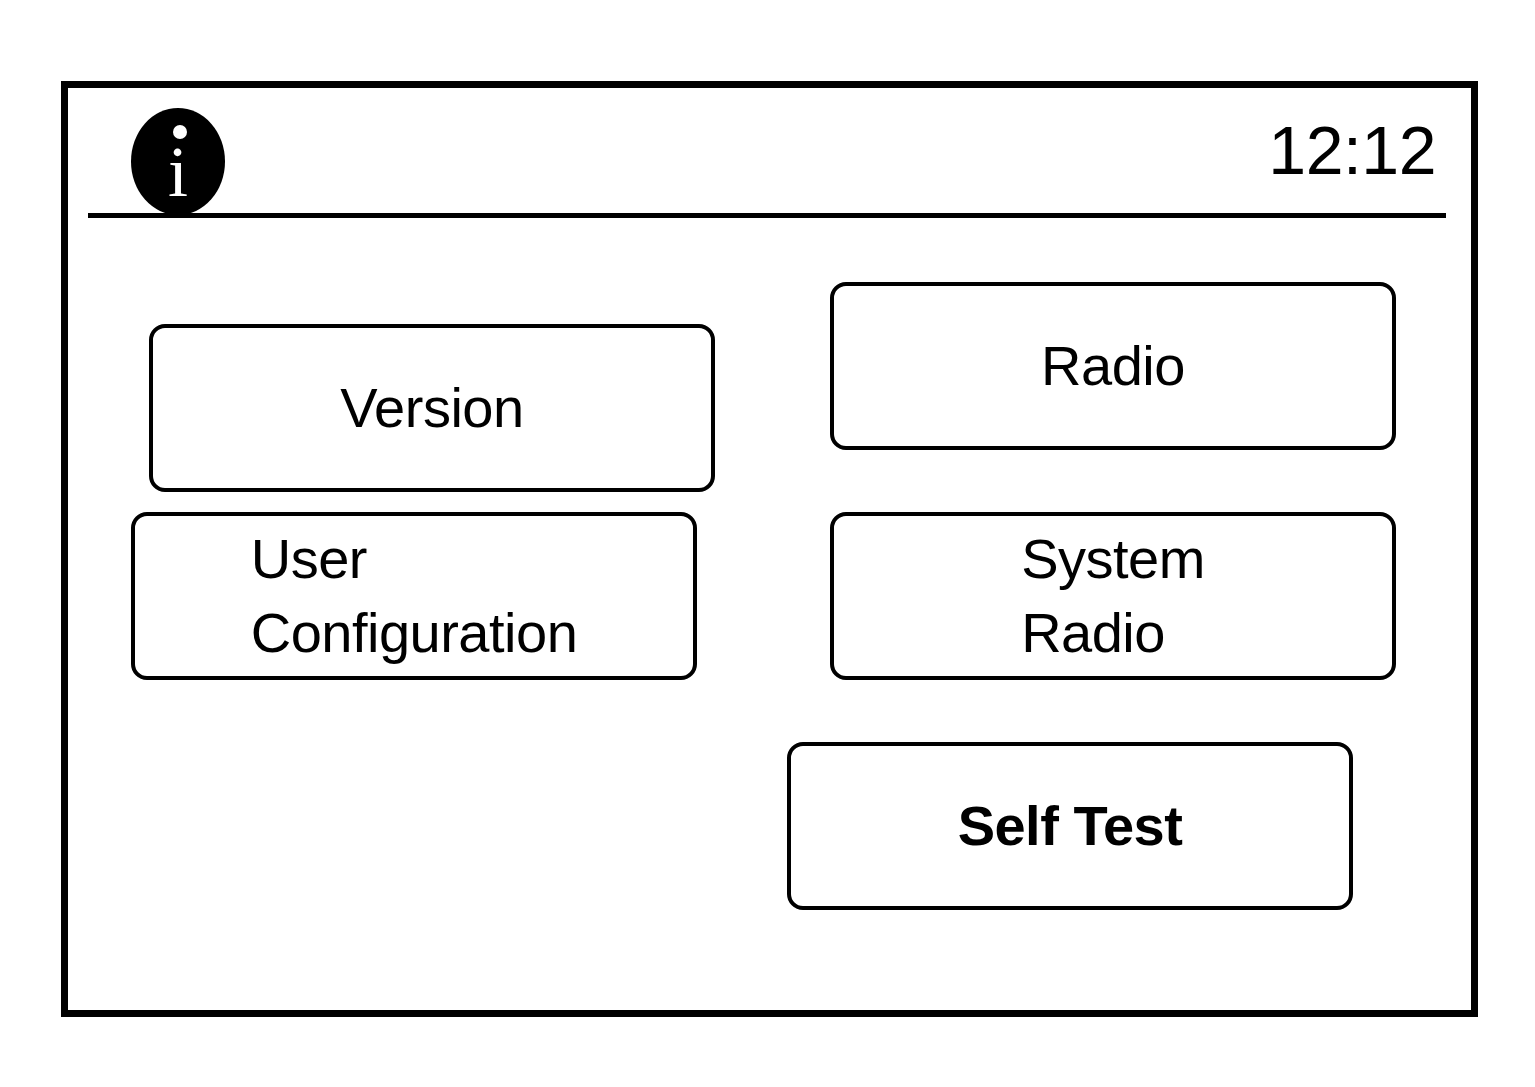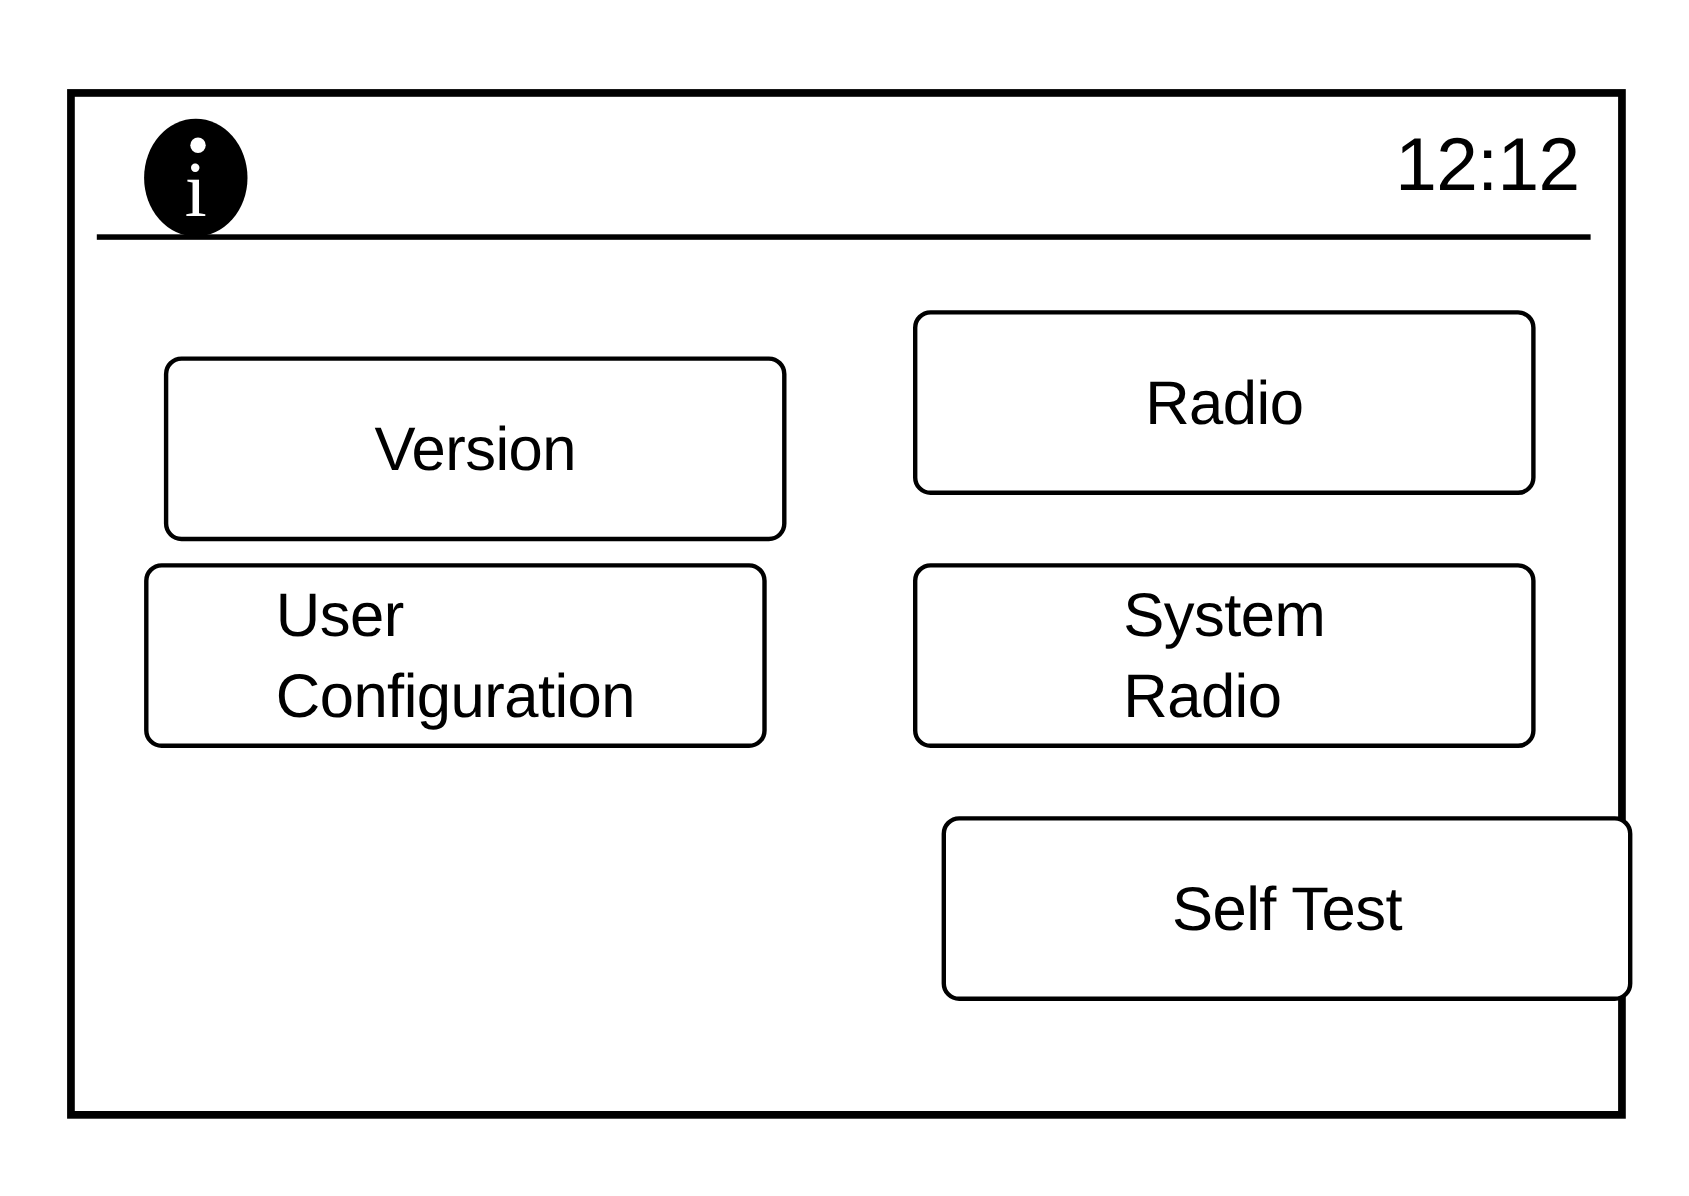--- a/index.html
+++ b/index.html
@@ -126,21 +126,21 @@
     left: 63px;  top: 424px;  width: 566px; height: 168px;
   }
   
   #btn-radio {
     left: 762px; top: 194px;  width: 566px; height: 168px;
   }
   #btn-system-state {
     left: 762px; top: 424px;  width: 566px; height: 168px;
   }
   #btn-self-test {
-    left: 788px; top: 654px;  width: 628px; height: 168px;
+    left: 719px; top: 654px;  width: 566px; height: 168px; font-weight: bold;
   }
 </style>
 </head>
 <body>
 
 <div id="screen-frame">
 
   <div id="header">
 
     <div id="info-icon">

